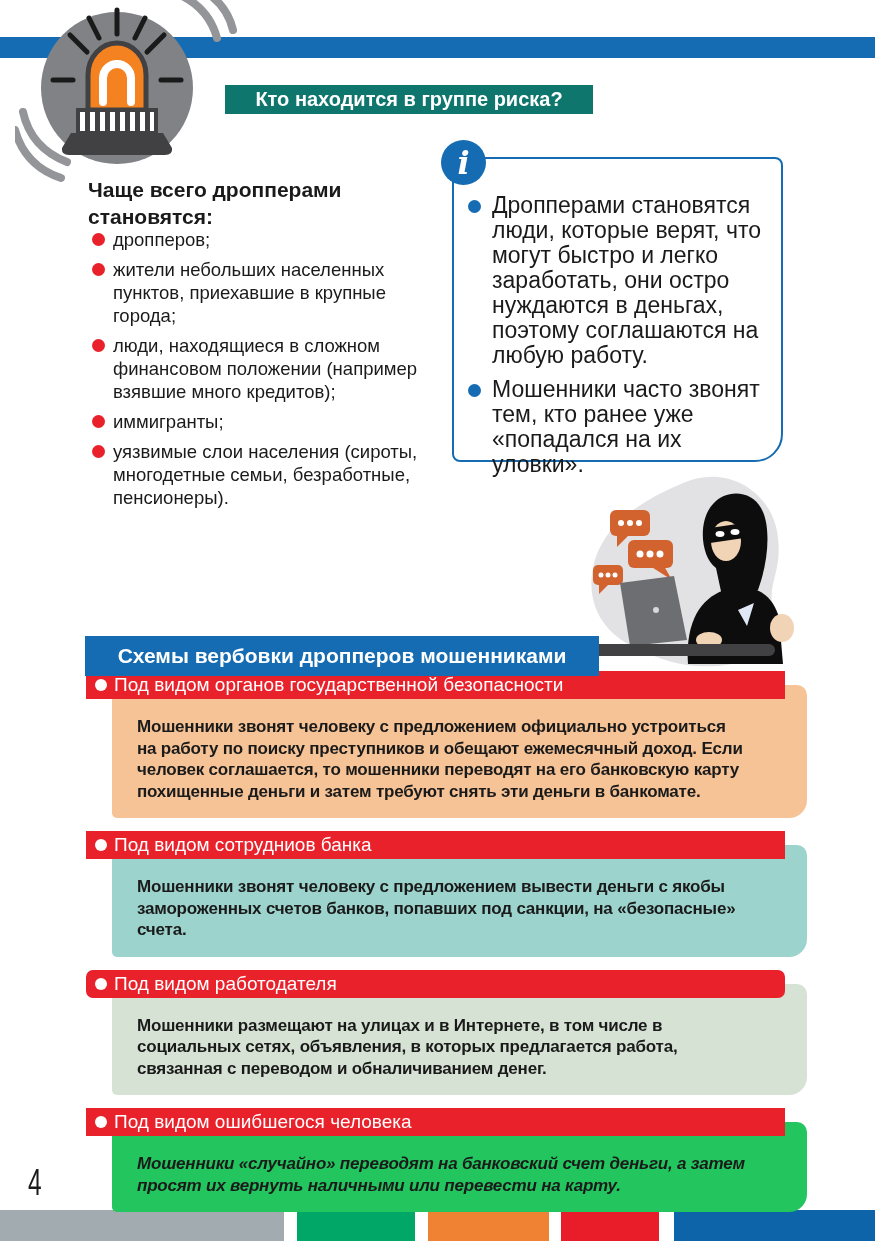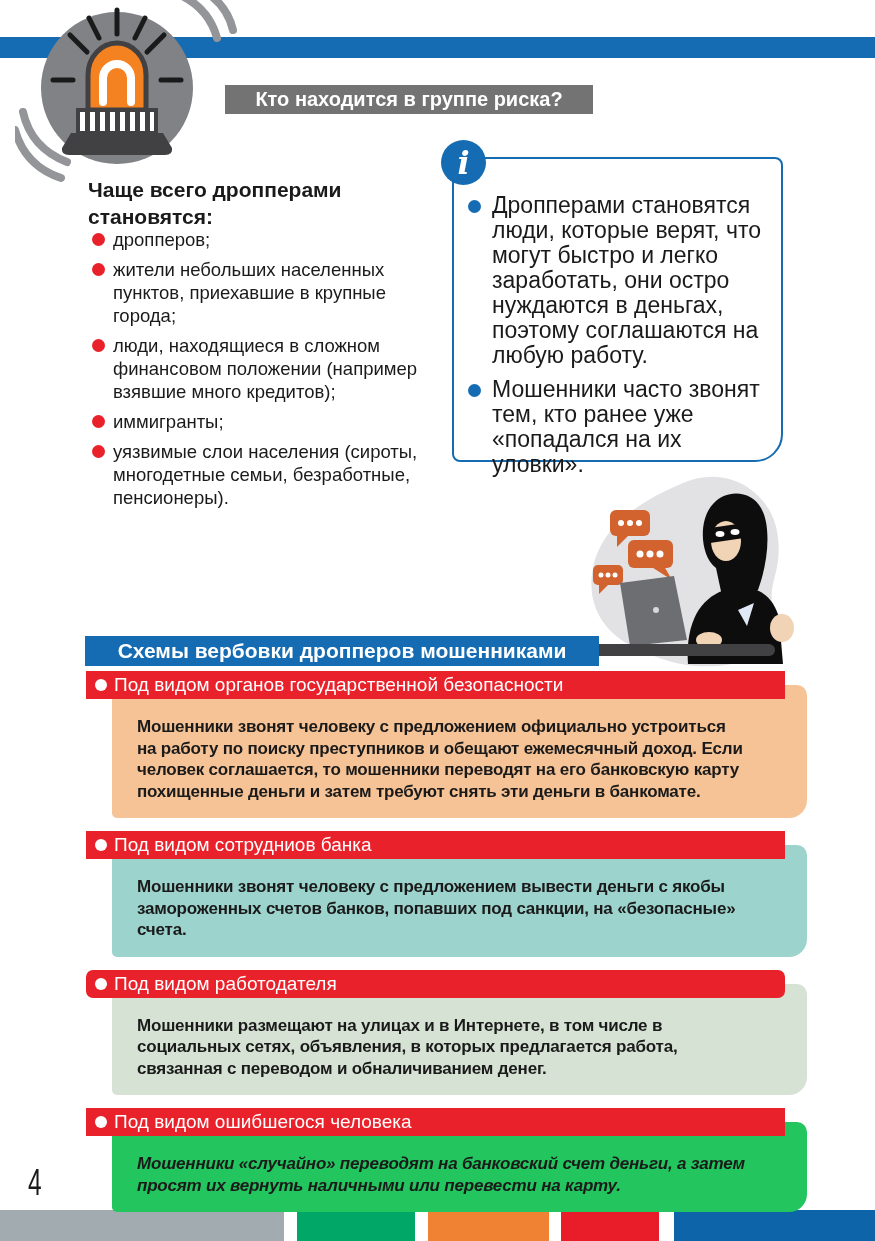--- a/index.html
+++ b/index.html
@@ -9,21 +9,21 @@
   
   .topbar{position:absolute;left:0;top:37px;width:875px;height:21px;}
 
   
   .siren{position:absolute;left:15px;top:-20px;width:230px;height:215px;}
 
   
   .h-box{position:absolute;display:flex;align-items:center;justify-content:center;
          color:#fff;font-weight:bold;}
   .h-box.h1{left:225px;top:85px;width:368px;height:29px;font-size:20px;}
-  .h-box.h2{left:85px;top:636px;width:514px;height:30px;font-size:21px;z-index:5;}
+  .h-box.h2{left:85px;top:636px;width:514px;height:40px;font-size:21px;z-index:5;}
 
   
   .risk-heading{position:absolute;left:88px;top:176px;width:330px;
                 font-size:21px;font-weight:bold;line-height:27px;}
   .risk-list{position:absolute;left:88px;top:228px;width:330px;margin:0;padding:0;list-style:none;}
   .risk-list li{position:relative;padding-left:25px;margin-bottom:7px;
                 font-size:18.5px;line-height:23px;}
   .dot{position:absolute;left:4px;top:5px;width:13px;height:13px;border-radius:50%;}
 
   
@@ -101,21 +101,21 @@
           <rect x="100" y="132" width="5" height="19"></rect>
         <rect x="110" y="132" width="5" height="19"></rect>
           <rect x="120" y="132" width="5" height="19"></rect>
         <rect x="130" y="132" width="5" height="19"></rect>
       </g>
 
       <path d="M 56 153 L 148 153 L 157 168 Q 158 175 150 175 L 54 175 Q 46 175 47 168 Z" fill="#414042"></path>
     </svg>
   </div>
 
-  <div class="h-box h1" style="background: #737373;">
+  <div class="h-box h1" style="background: #0f766e;">
     <span>Кто находится в группе риска?</span>
   </div>
 
   <div class="risk-heading">Чаще всего дропперами становятся:</div>
 
   <ul class="risk-list">
     <li>
       <span class="dot" style="background: rgb(232, 33, 42);"></span>
       <span>дропперов;</span></li>
     <li>

